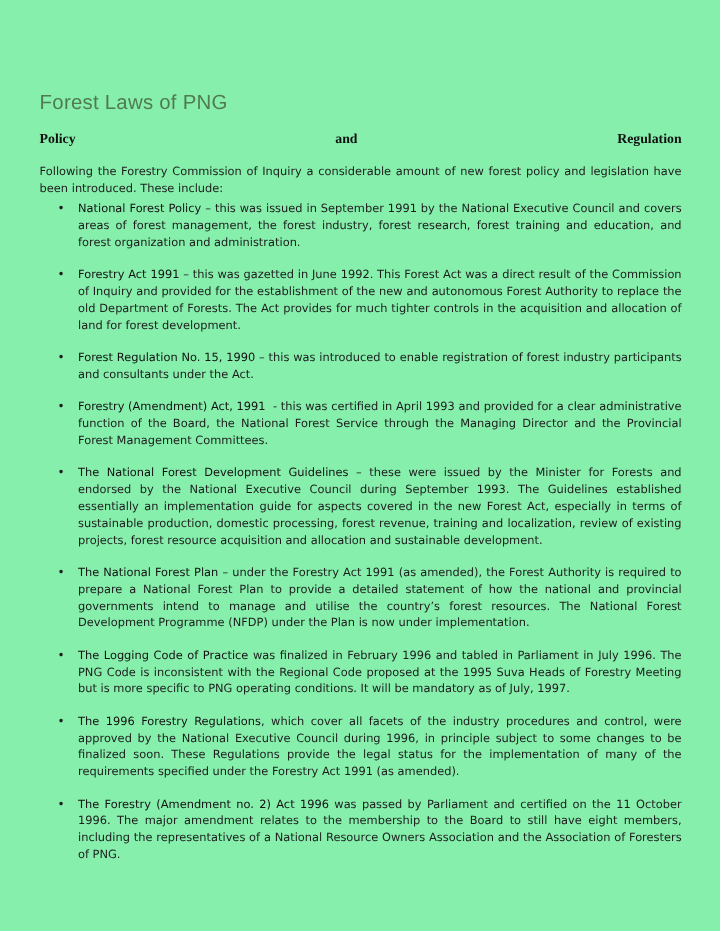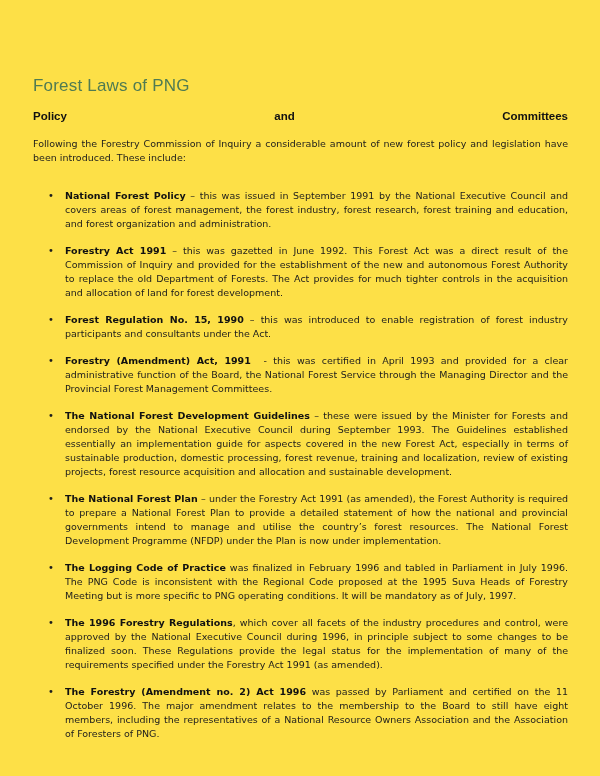--- a/index.html
+++ b/index.html
@@ -4,47 +4,47 @@
 <style>
   html, body {
     margin: 0;
     padding: 0;
     background: #ffffff;
   }
   .page {
     position: relative;
     width: 600px;
     height: 776px;
-    background: #fde047;
+    background: #86efac;
     box-sizing: border-box;
     padding: 76px 32px 0 33px;
     font-family: "DejaVu Sans", sans-serif;
     color: #1c1c1c;
     overflow: hidden;
   }
   .doc-title {
     margin: 0 0 14px 0;
     font-family: "Liberation Sans", sans-serif;
     font-size: 17px;
     font-weight: 400;
     letter-spacing: 0.2px;
     color: #507b52; 
   }
   .subtitle-row {
     display: flex;
     justify-content: space-between;
     align-items: baseline;
-    font-family: Liberation Sans, sans-serif;
+    font-family: Liberation Serif, serif;
     font-size: 11.5px;
     font-weight: 700;
     color: #111111;
     margin: 0 0 15px 0;
   }
   .intro {
-    margin: 0 0 24px 0;
+    margin: 0 0 3px 0;
     font-size: 9.5px;
     line-height: 14px;
     text-align: justify;
     color: #1c1c1c;
   }
   .law-list {
     margin: 0;
     padding: 0;
     list-style: none;
   }
@@ -59,35 +59,35 @@
   }
   .bullet {
     position: absolute;
     left: 15px;
     top: 0;
     font-size: 10px;
     line-height: 14px;
     color: #1c1c1c;
   }
   .lead {
-    font-weight: 700;
+    font-weight: 400;
     color: #111111;
   }
 </style>
 </head>
 <body>
 
 <div class="page">
 
   <h1 class="doc-title" style="color: rgb(80, 123, 82);">Forest Laws of PNG</h1>
 
   <div class="subtitle-row">
     <span>Policy</span>
     <span>and</span>
-    <span>Committees</span>
+    <span>Regulation</span>
   </div>
 
   <p class="intro">Following the Forestry Commission of Inquiry a considerable amount of new forest policy and legislation have been introduced. These include:</p>
 
   <ul class="law-list">
 
       <li class="law-item"><span class="bullet">•</span><span class="lead">National Forest Policy</span><span class="rest"> – this was issued in September 1991 by the National Executive Council and covers areas of forest management, the forest industry, forest research, forest training and education, and forest organization and administration.</span></li>
 
       <li class="law-item"><span class="bullet">•</span><span class="lead">Forestry Act 1991</span><span class="rest"> – this was gazetted in June 1992. This Forest Act was a direct result of the Commission of Inquiry and provided for the establishment of the new and autonomous Forest Authority to replace the old Department of Forests. The Act provides for much tighter controls in the acquisition and allocation of land for forest development.</span></li>
 

